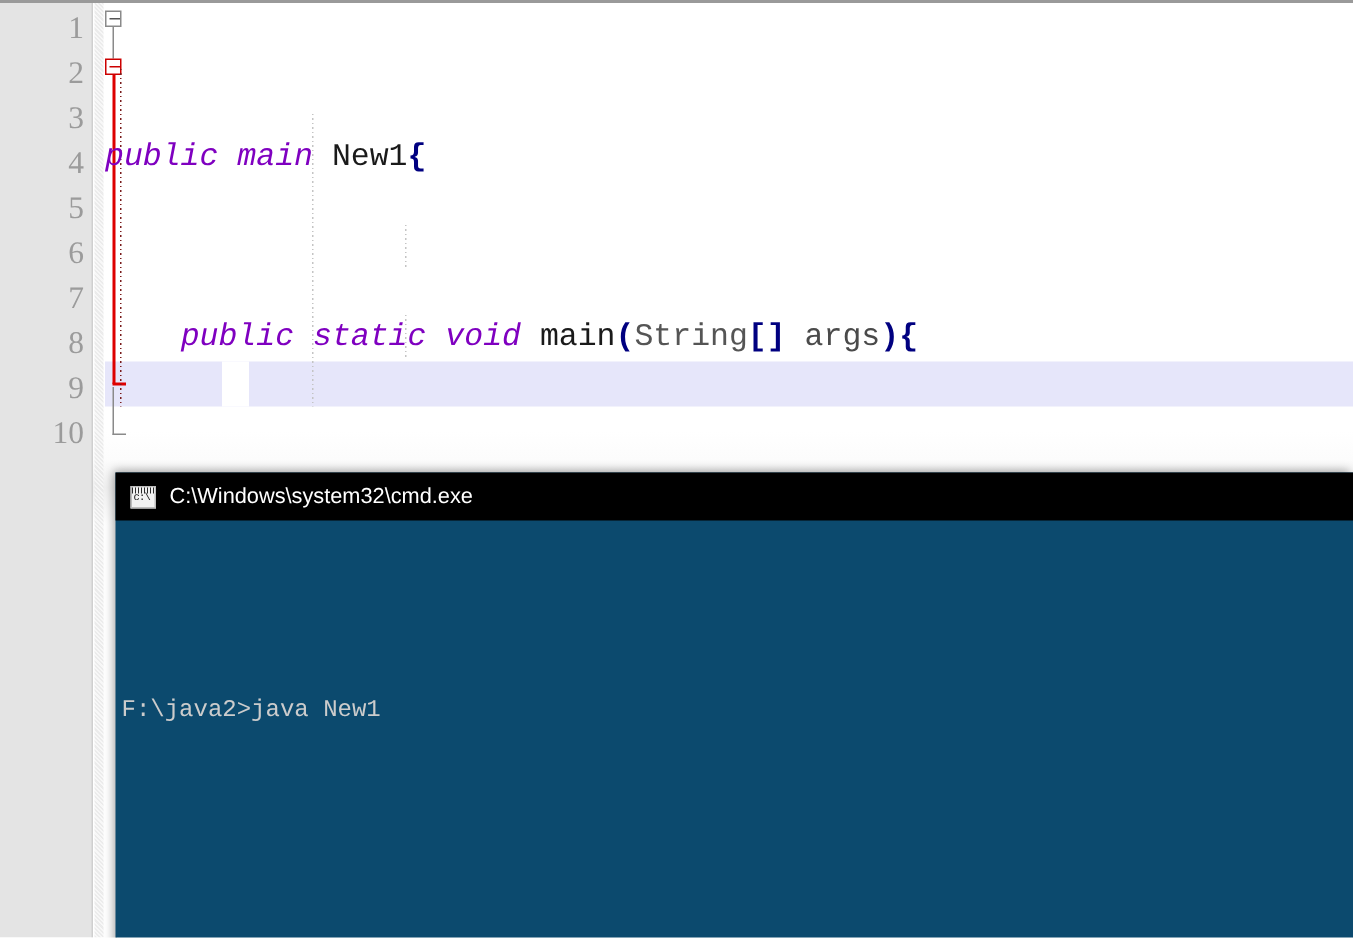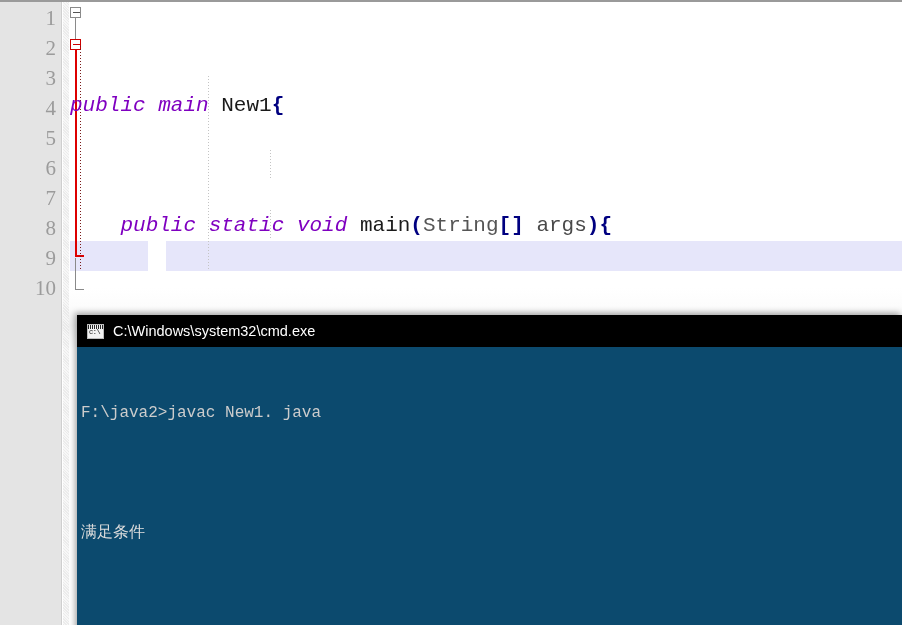--- a/index.html
+++ b/index.html
@@ -243,23 +243,22 @@
   </div>
 
   <div id="console">
 
     <div id="console-titlebar">
       <div id="console-icon"></div>
       <div id="console-title">C:\Windows\system32\cmd.exe</div>
     </div>
 
     <div id="console-body">
-      <div>F:\java2&gt;javac New1. java</div>
       <div class="cspace"></div>
-      <div class="cout">满足条件</div>
+      <div>F:\java2&gt;java New1</div>
       
       
       
       
       
       
       
     </div>
 
   </div>

